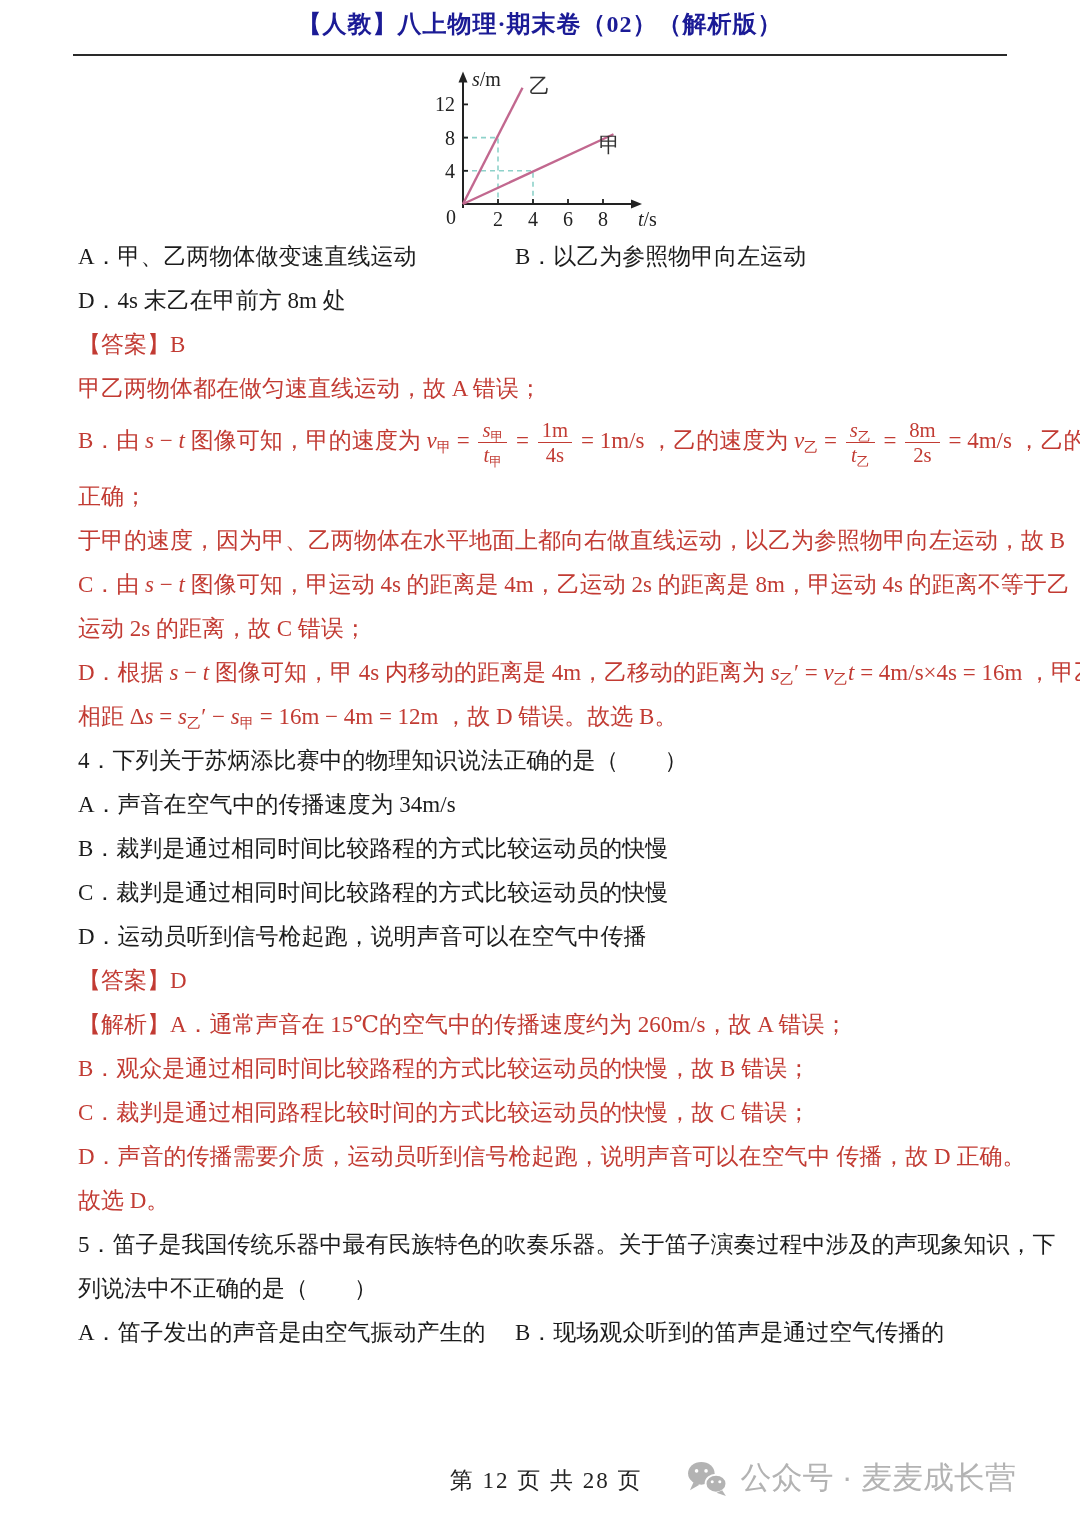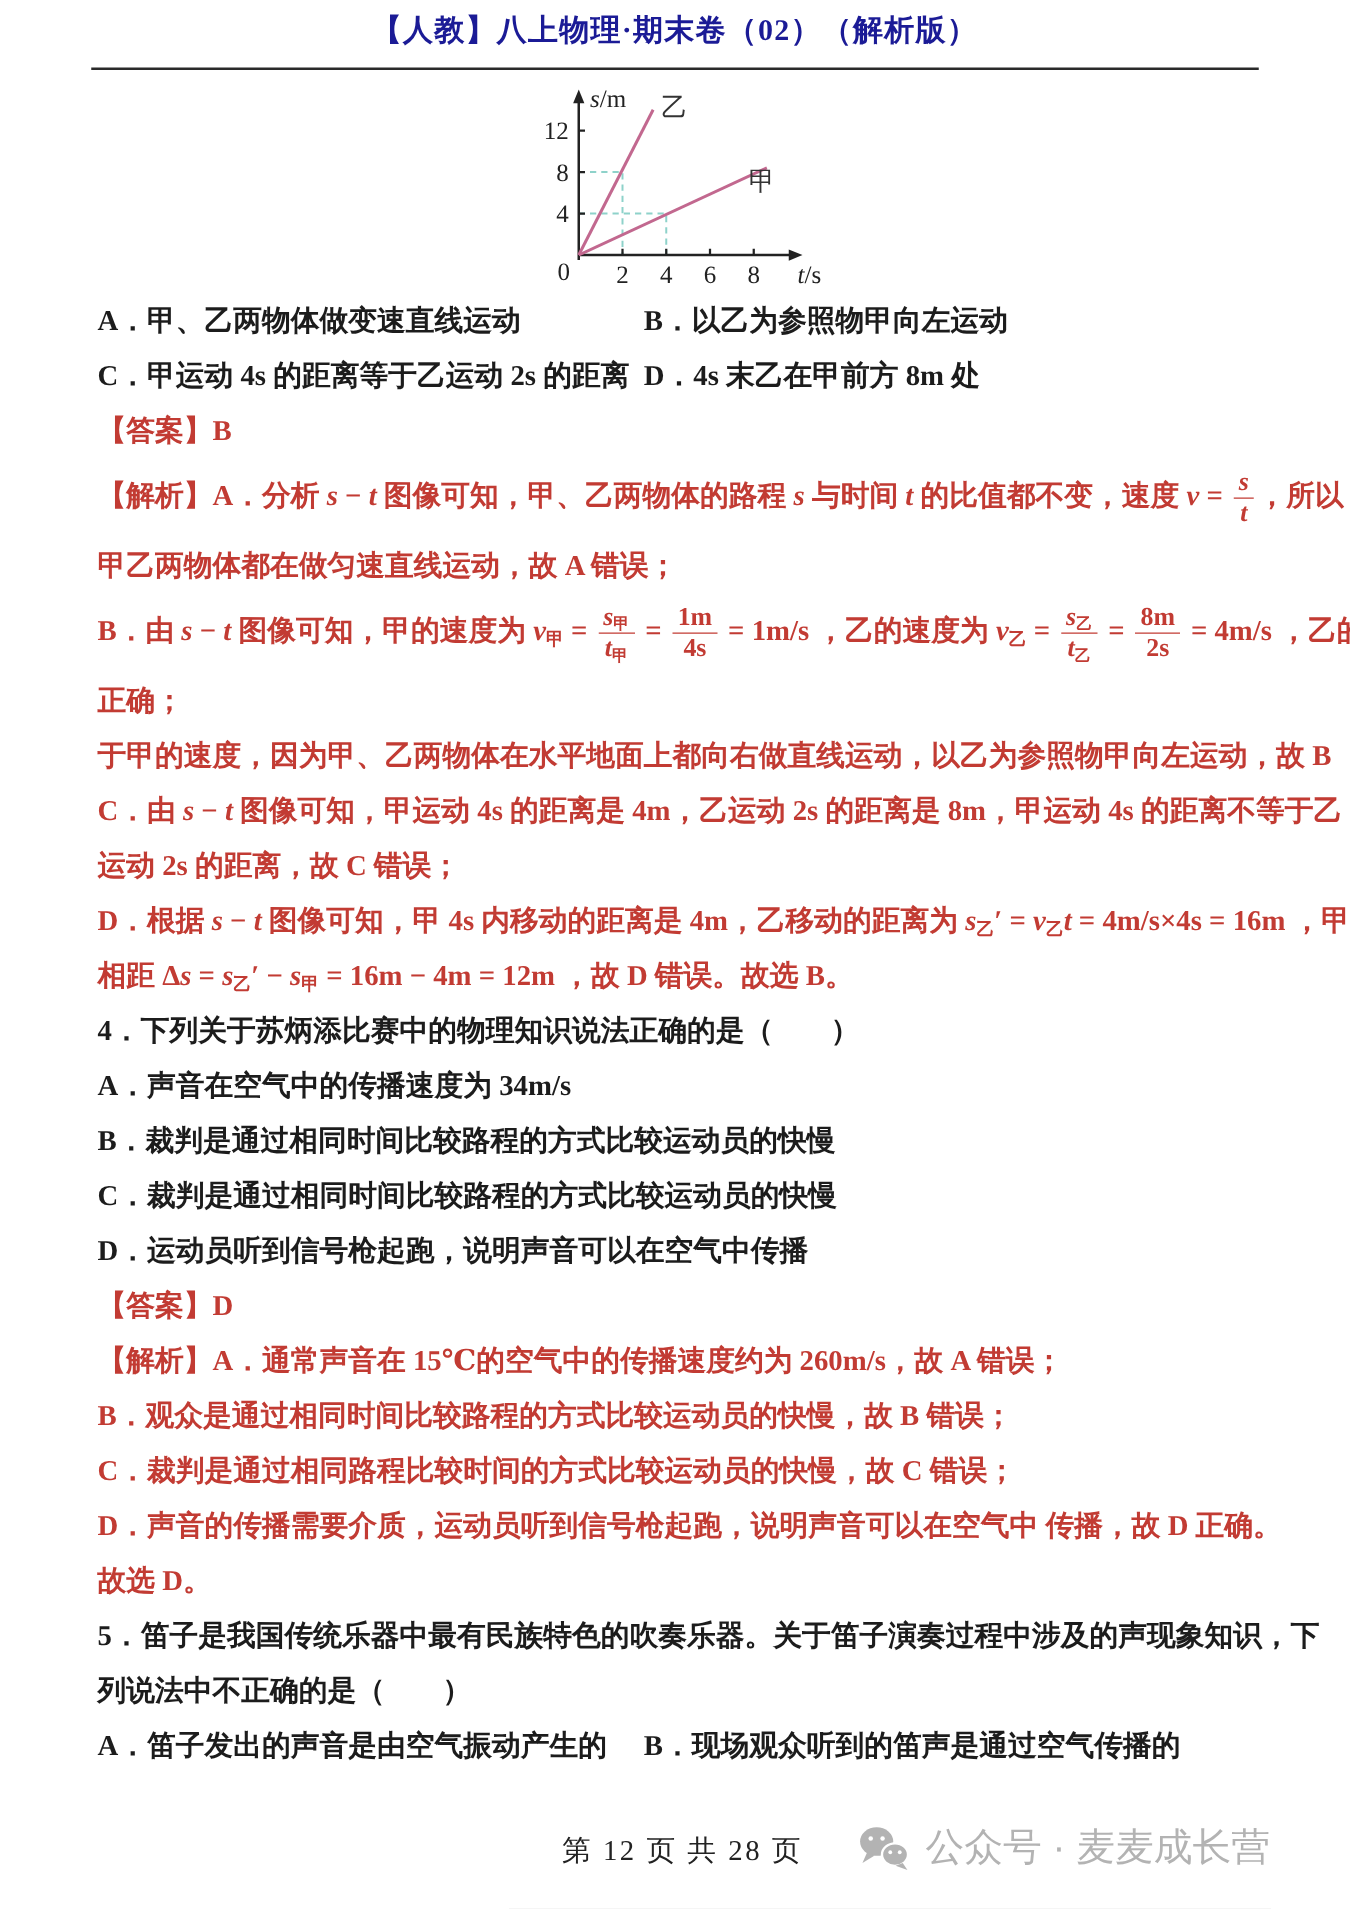--- a/index.html
+++ b/index.html
@@ -8,21 +8,21 @@
     font-family:"Liberation Serif","DejaVu Serif",serif;
     font-size:23px;color:#1c1c1c;overflow:hidden;margin:0 auto;
   }
   .header{
     padding-top:8px;text-align:center;font-weight:bold;font-size:24px;
     color:#1b1b96;letter-spacing:1px;
   }
   .rule{margin:14px auto 0;width:934px;height:2px;background:#2a2a2a;}
   .figure{margin:10px 0 2px 413px;width:270px;height:168px;}
   .content{margin-left:78px;width:968px;margin-top:8px;}
-  .p,.row2{white-space:nowrap;line-height:30px;margin-bottom:14px;font-weight:bold;}
+  .p,.row2{white-space:nowrap;line-height:30px;margin-bottom:14px;}
   .row2{display:grid;grid-template-columns:437px 1fr;}
   .red{color:#c23b33;}
   .blk{color:#1c1c1c;}
   i{font-style:italic;font-family:"Liberation Serif","DejaVu Serif",serif;}
   sub{font-size:0.62em;vertical-align:-0.28em;line-height:0;}
   .frac{
     display:inline-flex;flex-direction:column;align-items:center;
     vertical-align:middle;font-size:0.9em;line-height:1.18;margin:0 3px;
   }
   .frac .num{border-bottom:1.5px solid currentColor;padding:0 4px;}
@@ -76,28 +76,23 @@
         <text x="185.975" y="85.71" font-size="21" fill="#333" style="font-family:Liberation Serif,DejaVu Serif,serif;">甲</text>
       </svg>
   </div>
 
   <div class="content" id="content">
       <div class="row2 blk">
         <div>A．甲、乙两物体做变速直线运动</div>
         <div>B．以乙为参照物甲向左运动</div>
       </div>
       <div class="row2 blk">
-        <div>C．甲运动 4s 的距离等于乙运动 2s 的距离</div>
         <div>D．4s 末乙在甲前方 8m 处</div>
       </div>
       <div class="p red">【答案】B</div>
-      <div class="p red">【解析】A．分析 <i>s</i> − <i>t</i> 图像可知，甲、乙两物体的路程 <i>s</i> 与时间 <i>t</i> 的比值都不变，速度 <i>v</i> = <span class="frac">
-          <span class="num"><i>s</i></span>
-          <span class="den"><i>t</i></span>
-        </span>，所以</div>
       <div class="p red">甲乙两物体都在做匀速直线运动，故 A 错误；</div>
       <div class="p red">B．由 <i>s</i> − <i>t</i> 图像可知，甲的速度为 <i>v</i><sub>甲</sub> = <span class="frac">
           <span class="num"><i>s</i><sub>甲</sub></span>
           <span class="den"><i>t</i><sub>甲</sub></span>
         </span> = <span class="frac">
           <span class="num">1m</span>
           <span class="den">4s</span>
         </span> = 1m/s ，乙的速度为 <i>v</i><sub>乙</sub> = <span class="frac">
           <span class="num"><i>s</i><sub>乙</sub></span>
           <span class="den"><i>t</i><sub>乙</sub></span>

